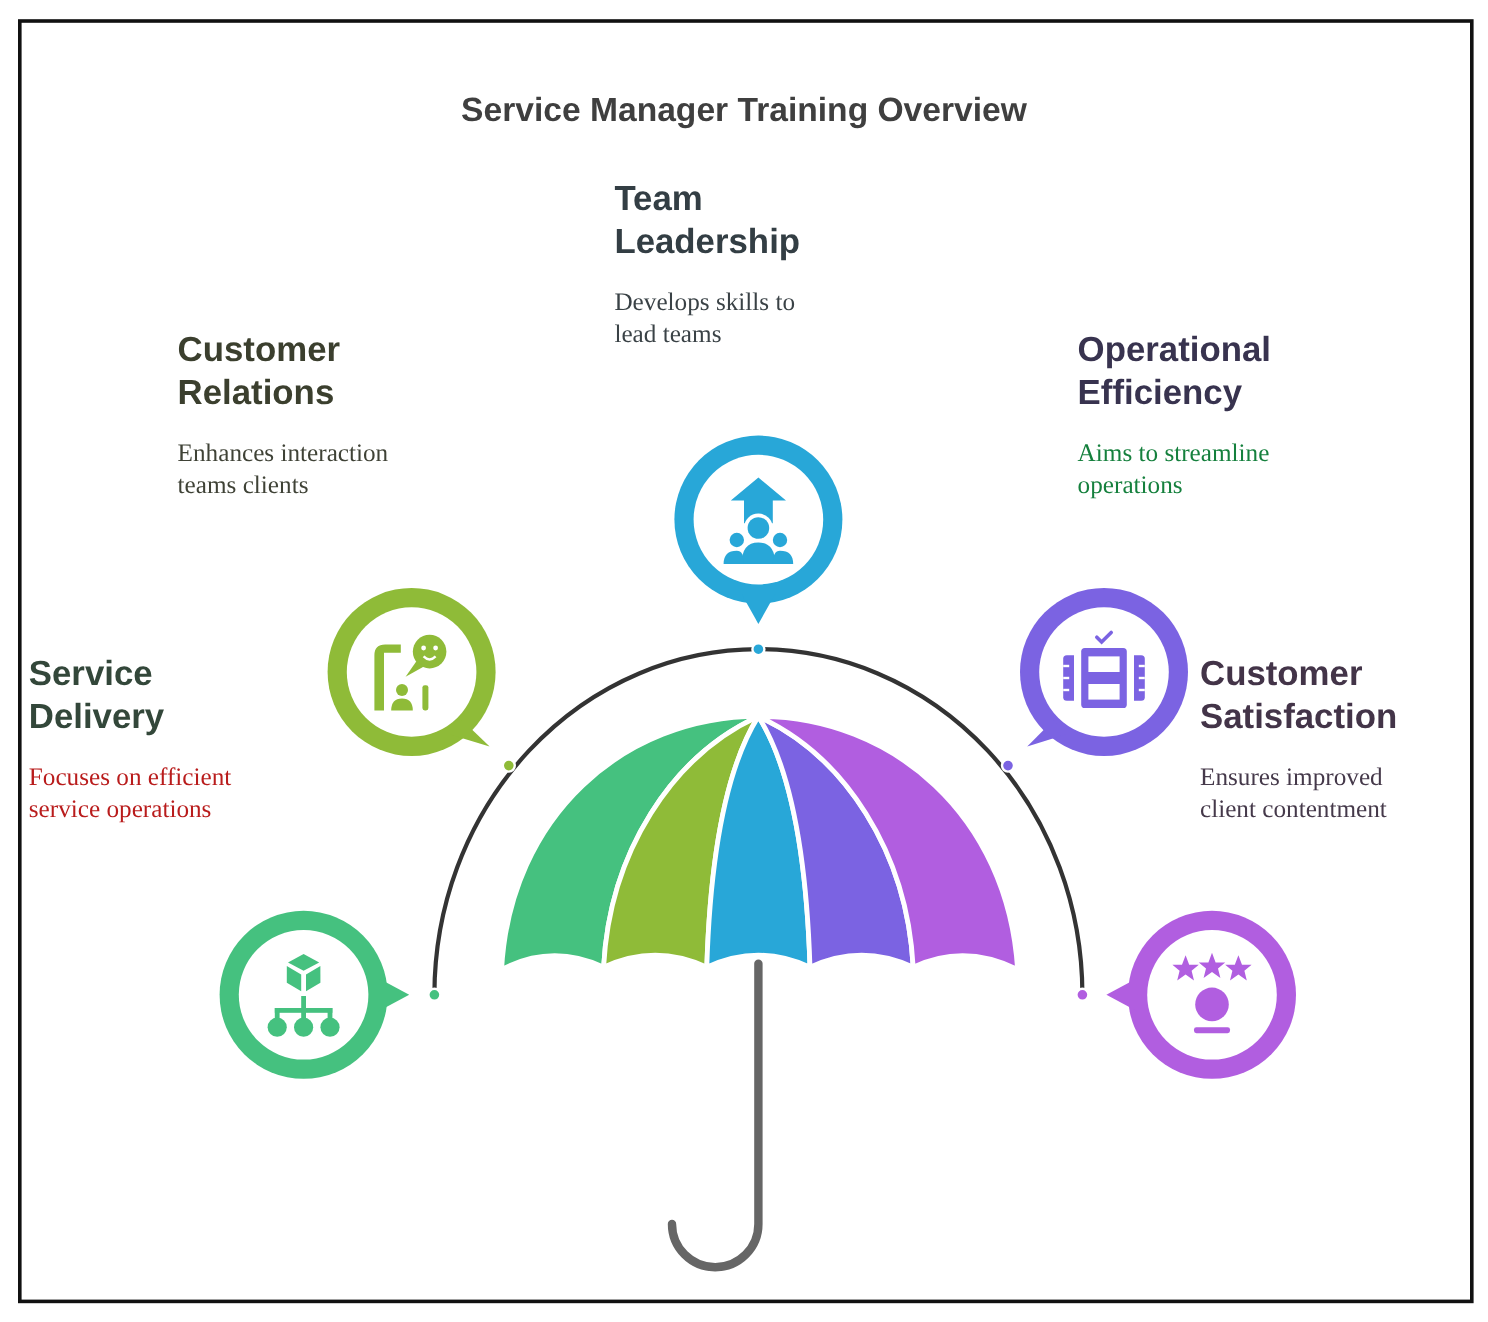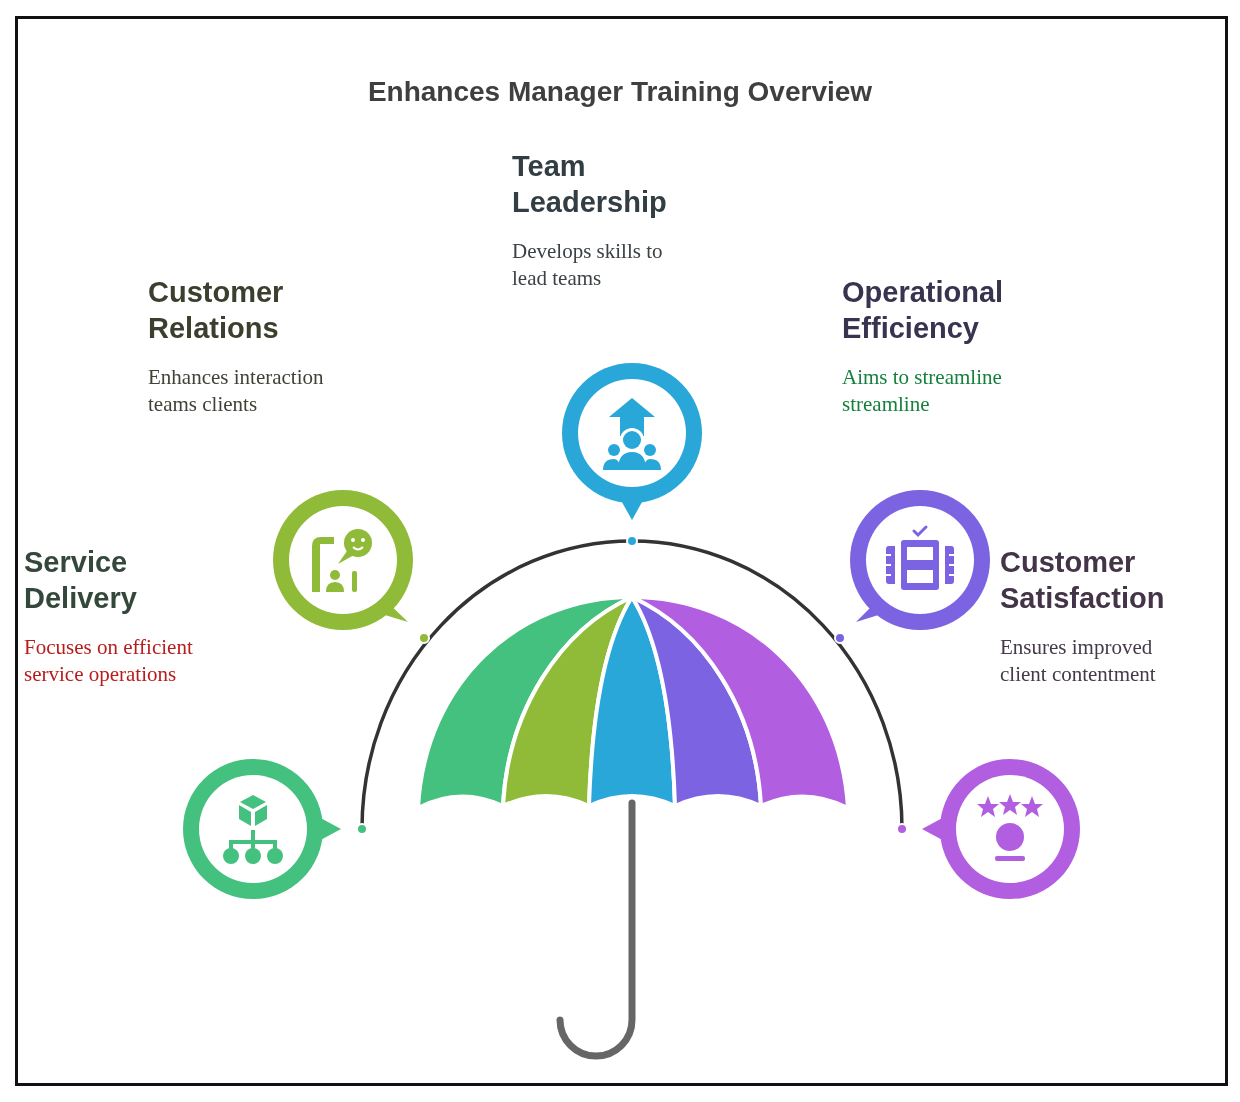--- a/index.html
+++ b/index.html
@@ -9,21 +9,21 @@
   .block { position: absolute; text-align: left; }
   .block .heading { font-weight: bold; font-size: 29px; line-height: 36px; }
   .block .desc { font-size: 21px; line-height: 27px; margin-top: 18px; font-family: Liberation Serif, serif; }
   svg.art { position: absolute; left: 0; top: 0; }
 </style>
 </head>
 <body>
 
 <div class="frame"></div>
 
-<div class="title">Enhances Manager Training Overview</div>
+<div class="title">Service Manager Training Overview</div>
 
 <div class="block" style="left:24px; top:544px; width:240px;">
   <div class="heading" style="color:#33473a;">
     <div>Service</div>
     <div>Delivery</div>
   </div>
   <div class="desc" style="color:#b91c1c;">
     <div>Focuses on efficient</div>
     <div>service operations</div>
   </div>
@@ -44,28 +44,28 @@
   <div class="heading" style="color:#333e44;">
     <div>Team</div>
     <div>Leadership</div>
   </div>
   <div class="desc" style="color:#3a4246;">
     <div>Develops skills to</div>
     <div>lead teams</div>
   </div>
 </div>
 
-<div class="block" style="left:842px; top:274px; width:240px;">
+<div class="block" style="left:898px; top:274px; width:240px;">
   <div class="heading" style="color:#38334f;">
     <div>Operational</div>
     <div>Efficiency</div>
   </div>
   <div class="desc" style="color:#15803d;">
     <div>Aims to streamline</div>
-    <div>streamline</div>
+    <div>operations</div>
   </div>
 </div>
 
 <div class="block" style="left:1000px; top:544px; width:236px;">
   <div class="heading" style="color:#433448;">
     <div>Customer</div>
     <div>Satisfaction</div>
   </div>
   <div class="desc" style="color:#45394a;">
     <div>Ensures improved</div>

